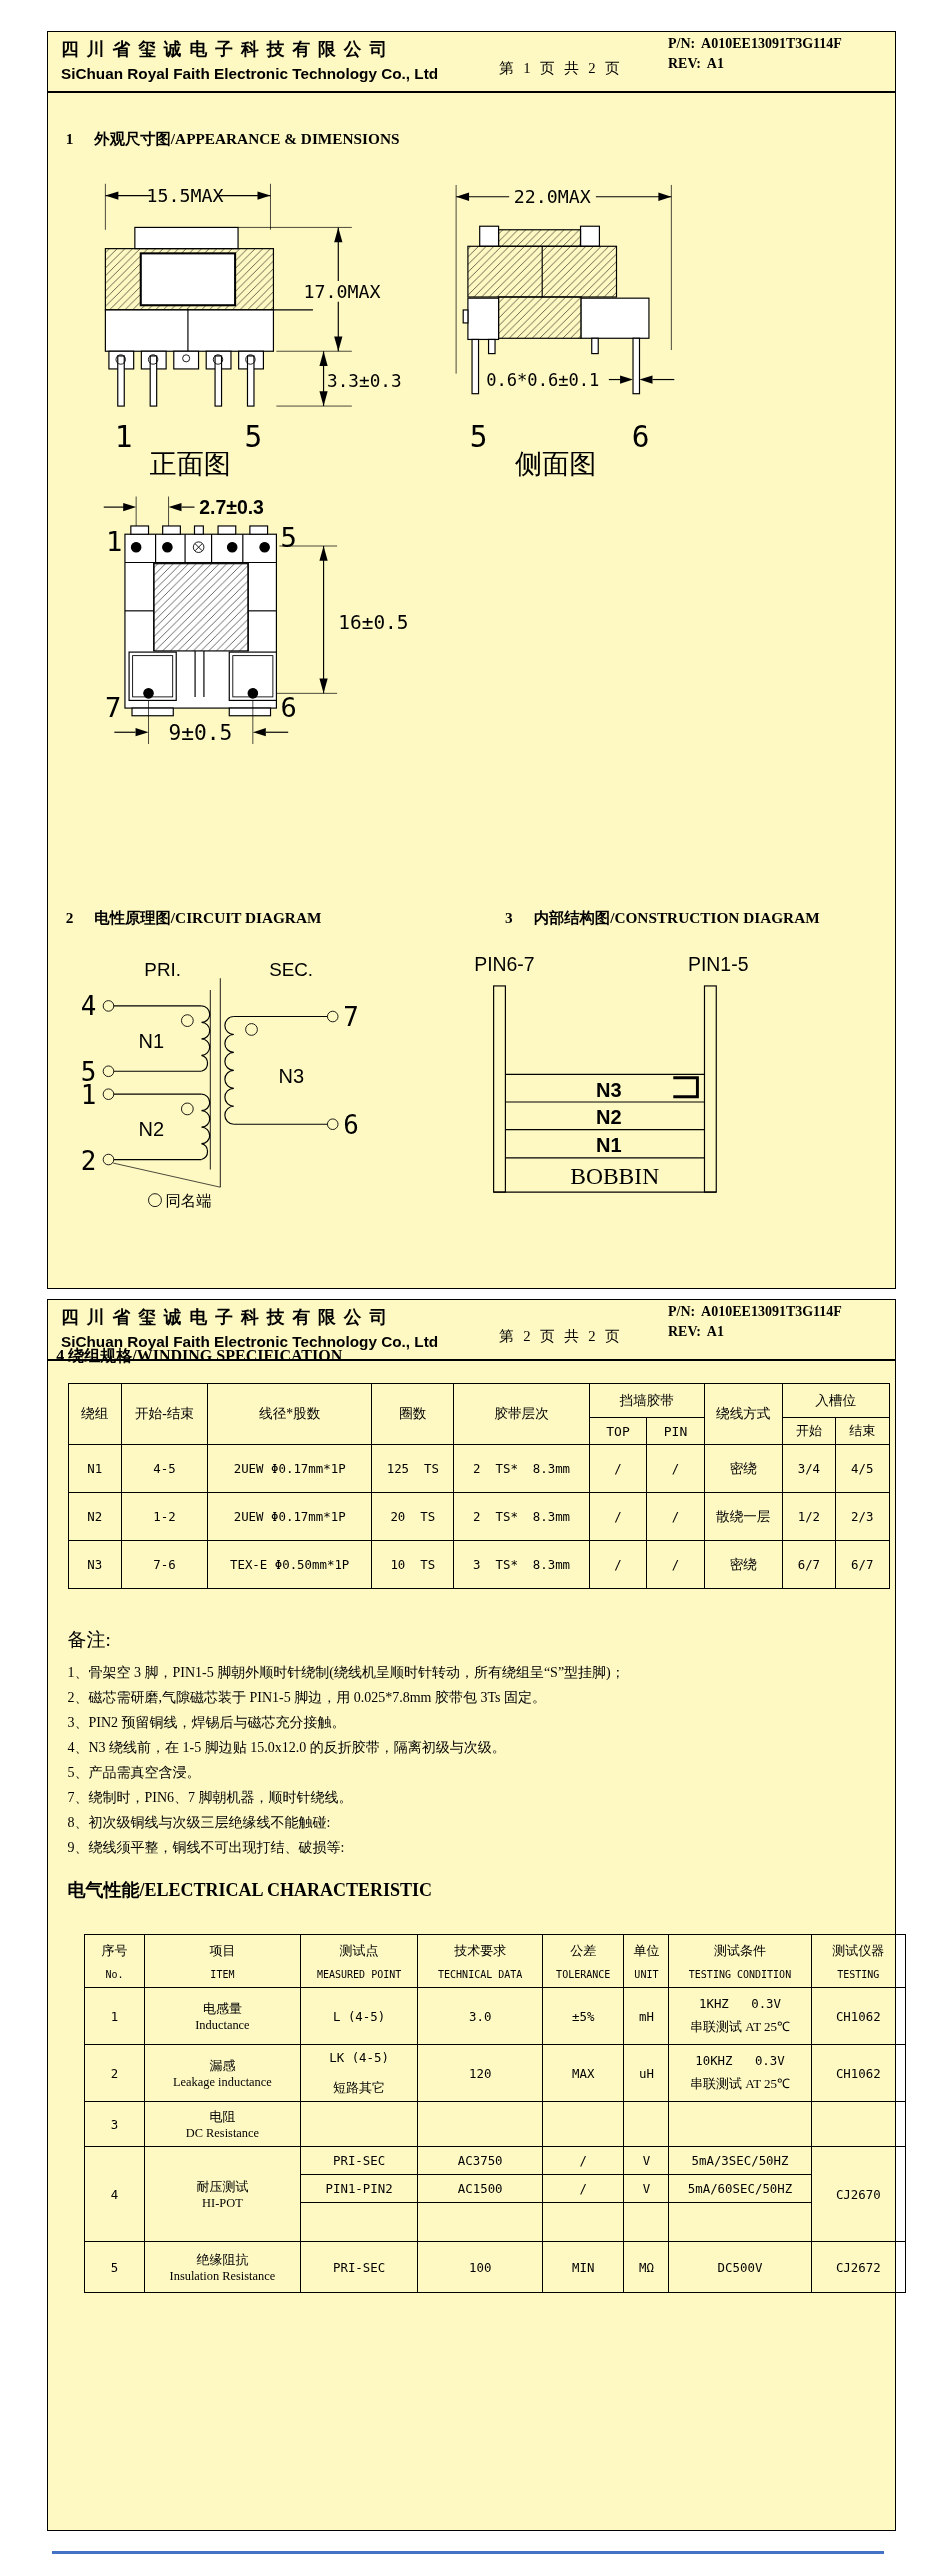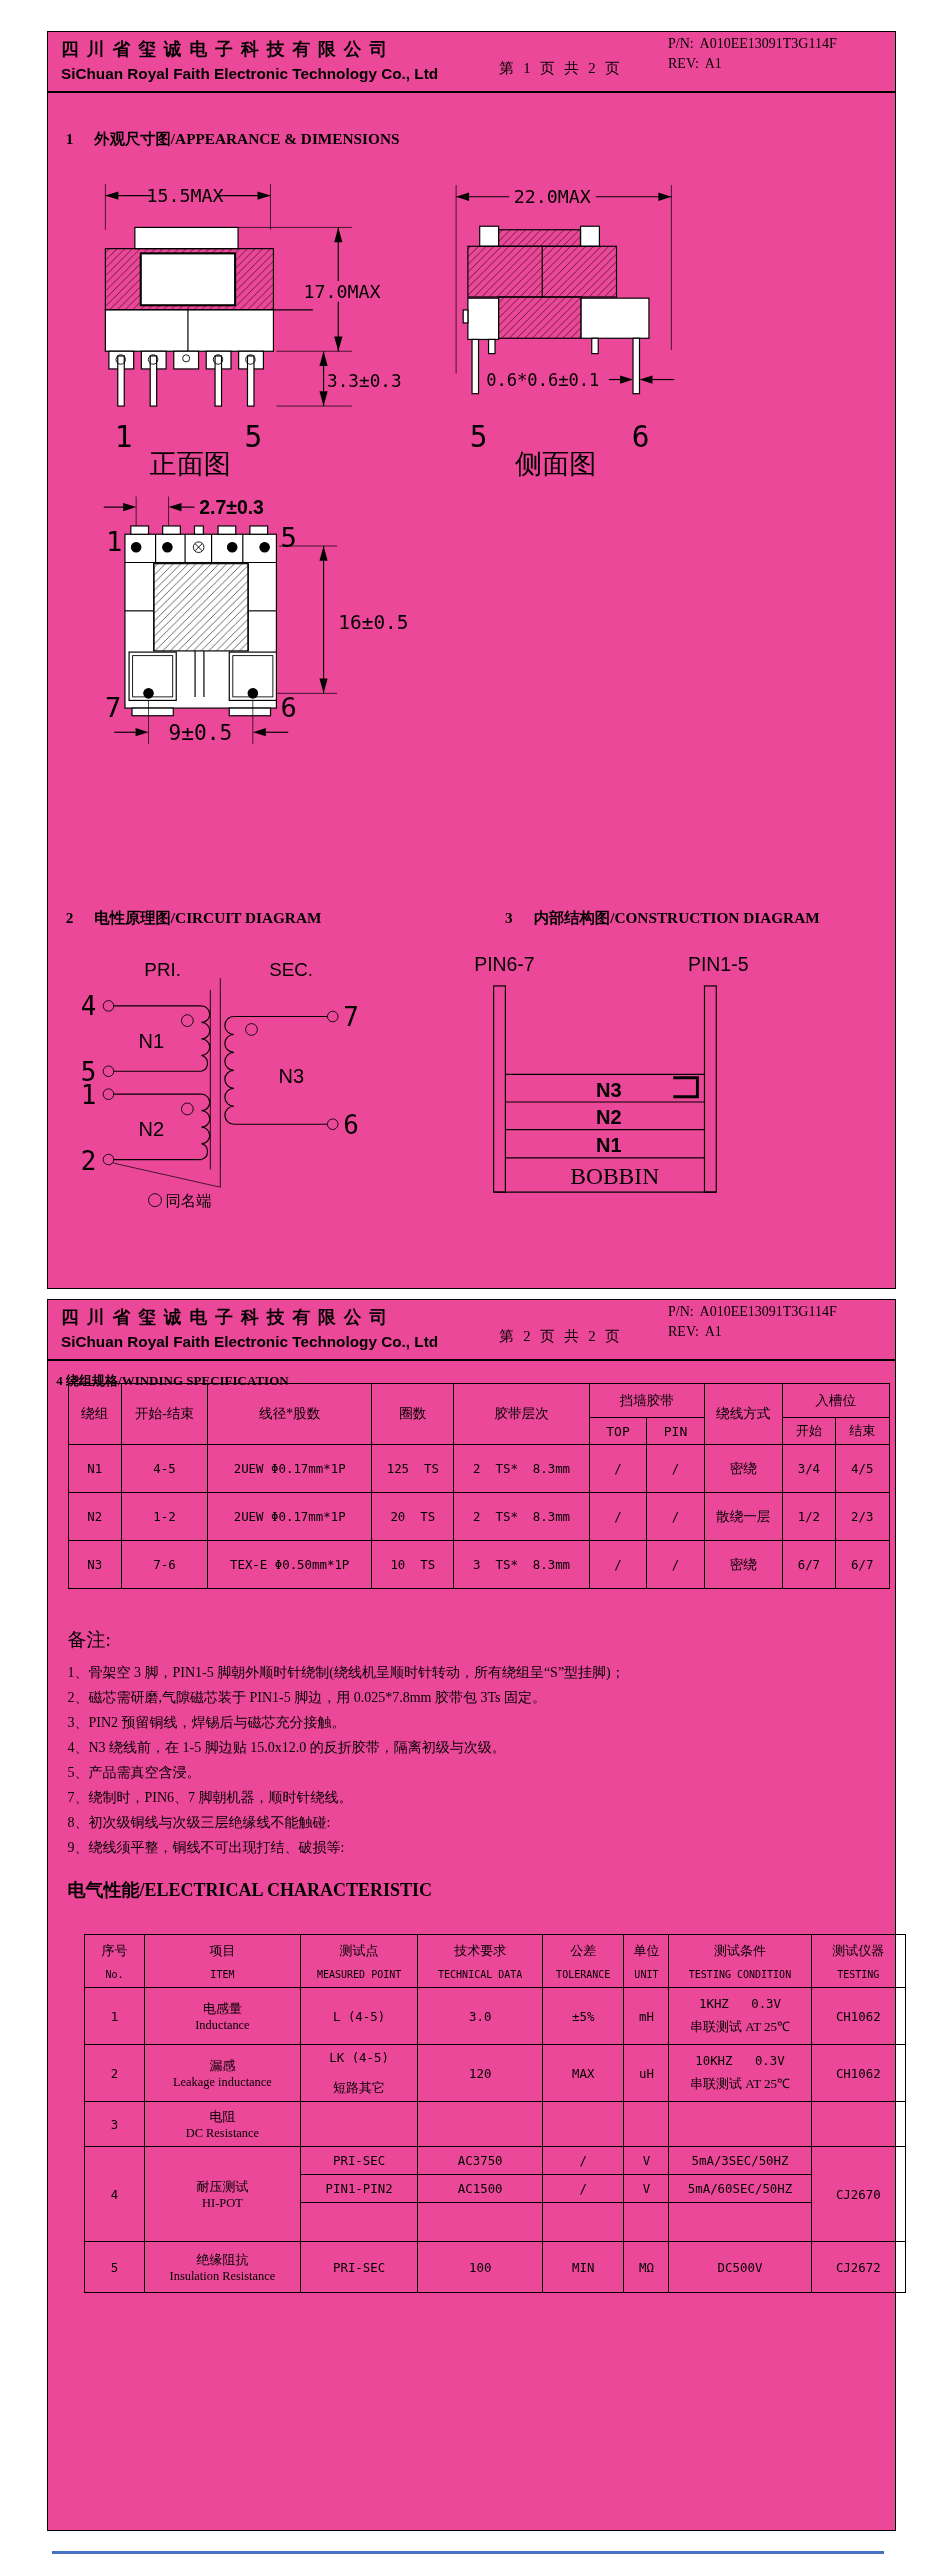--- a/index.html
+++ b/index.html
@@ -1,29 +1,29 @@
 <!DOCTYPE html>
 <html style="font-size:9.4px"><head>
 <meta charset="utf-8">
 <style>
   html,body { margin:0; padding:0; }
   body {
     width:935px; height:2576px; position:relative; background:#ffffff;
     font-family:"Liberation Serif", serif; color:#000;
   }
-  .page { position:absolute; left:47px; width:847px; background:#ec4899; border:1.2px solid #000; }
+  .page { position:absolute; left:47px; width:847px; background:#fef9c3; border:1.2px solid #000; }
   #page1 { top:31px;  height:1256px; }
   #page2 { top:1299px; height:1230px; }
 
   .hdr { position:relative; height:59px; border-bottom:2.4px solid #000; }
   .hdr .cn { position:absolute; left:13px; top:4.7px; font-weight:bold; font-size:17.7px; letter-spacing:1.8px; font-family:"Liberation Serif", serif; }
   .hdr .en { position:absolute; left:13px; top:33px; font-weight:bold; font-size:15.3px; font-family:"Liberation Sans", sans-serif; }
   .hdr .pageinfo { position:absolute; left:406px; top:27px; font-size:14.7px; letter-spacing:2.9px;margin-left:45px; }
   .hdr .meta { position:absolute; left:620px; top:3.5px; font-size:14px; }
-  .hdr .meta div { margin-bottom:4.7px; }
+  .hdr .meta div { margin-bottom:4.7px;font-weight:bold; }
   .hdr .meta span.lab { margin-right:5.9px; }
 
   .stitle { position:absolute; font-weight:bold; font-size:15.3px; white-space:nowrap; }
   .stitle .num { margin-right:21px; }
 
   svg.draw { position:absolute; }
   svg.draw line, svg.draw rect, svg.draw circle, svg.draw path { stroke:#000; stroke-width:2; fill:none; }
   svg.draw polygon { fill:#000; stroke:none; }
   svg.draw text { fill:#000; stroke:none; font-family:"DejaVu Sans Mono", monospace; }
   svg.draw text.cn { font-family:"Liberation Serif", serif; }
@@ -37,21 +37,21 @@
   .etable td, .etable th { font-size:13px; }
   .etable .hcn { font-size:13px; }
   .etable .hen { font-family:"DejaVu Sans Mono", monospace; font-size:10px; margin-top:8.3px; }
   .etable .v { font-family:"DejaVu Sans Mono", monospace; font-size:12.4px; white-space:pre-wrap; }
   .etable .encell { font-size:12.4px; }
 
   .notes { position:absolute; left:19.5px; top:327px; font-size:14px; }
   .notes .ntitle { font-size:19px; margin-bottom:7px; }
   .notes .item { line-height:25px; white-space:nowrap; }
 
-  .s4title { position:absolute; left:8.3px; top:72px; font-weight:bold; font-size:13px; }
+  .s4title { position:absolute; left:8.3px; top:46px; font-weight:bold; font-size:16px; }
   .etitle  { position:absolute; left:19.5px; top:578px; font-weight:bold; font-size:18px; }
 
   .blueline { position:absolute; left:52px; top:2551px; width:832px; height:2.9px; background:#4472C4; }
 </style>
 </head>
 <body>
 
 <svg width="0" height="0" style="position:absolute" aria-hidden="true">
   <defs>
     <pattern id="hatch" width="13" height="13" patternUnits="userSpaceOnUse">

